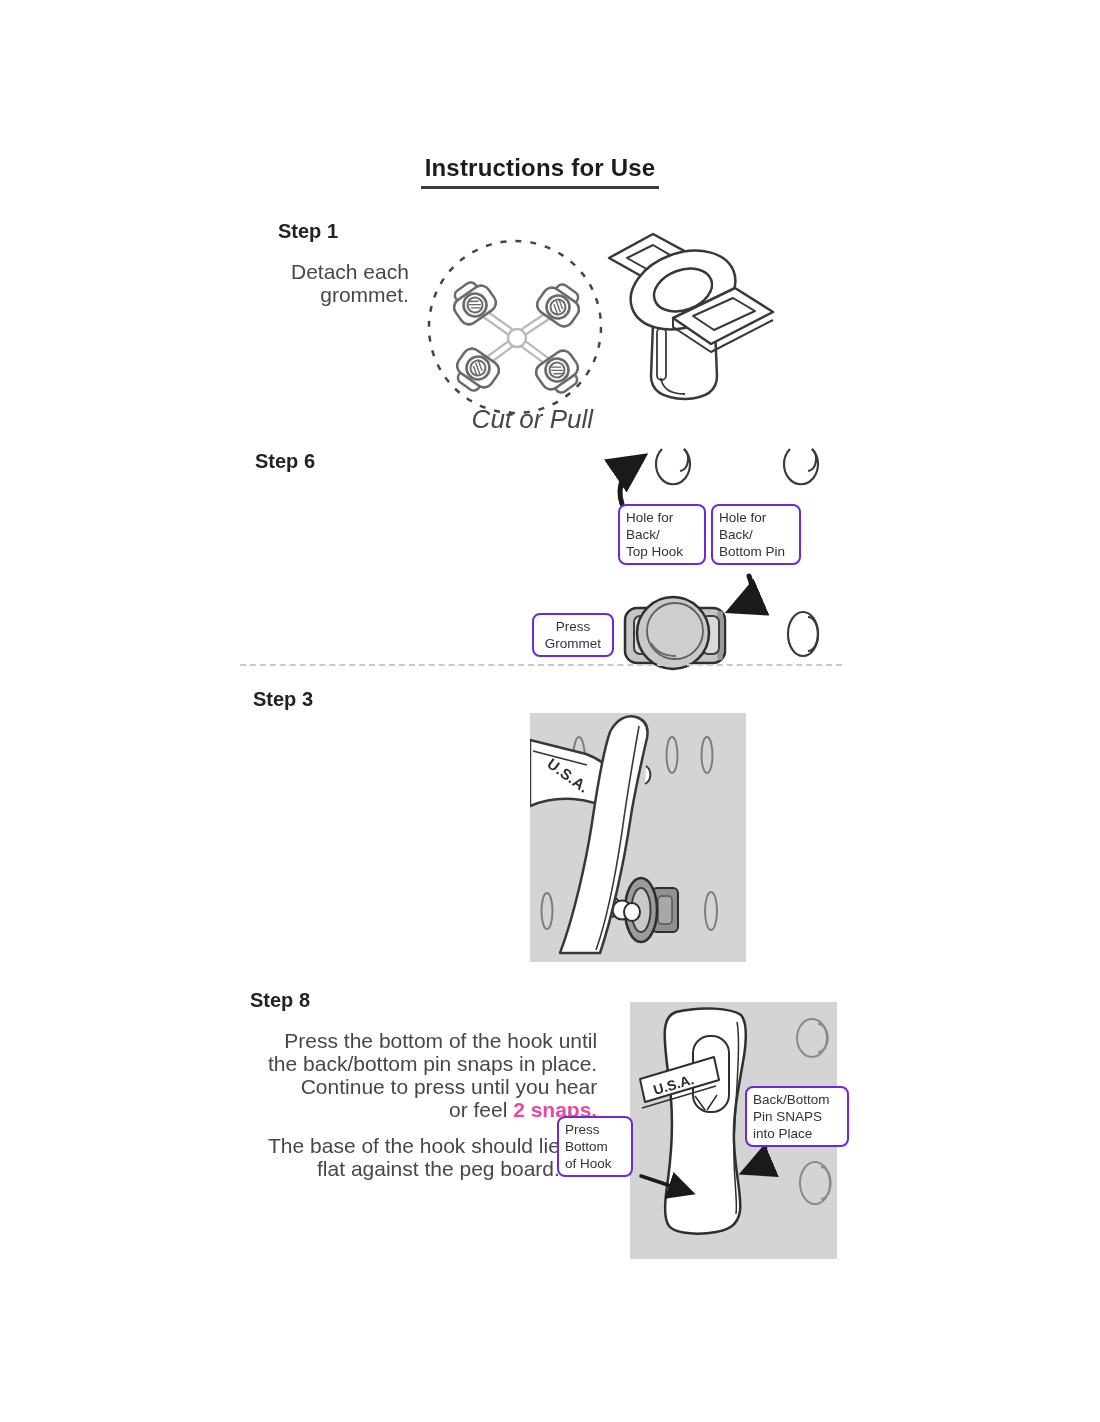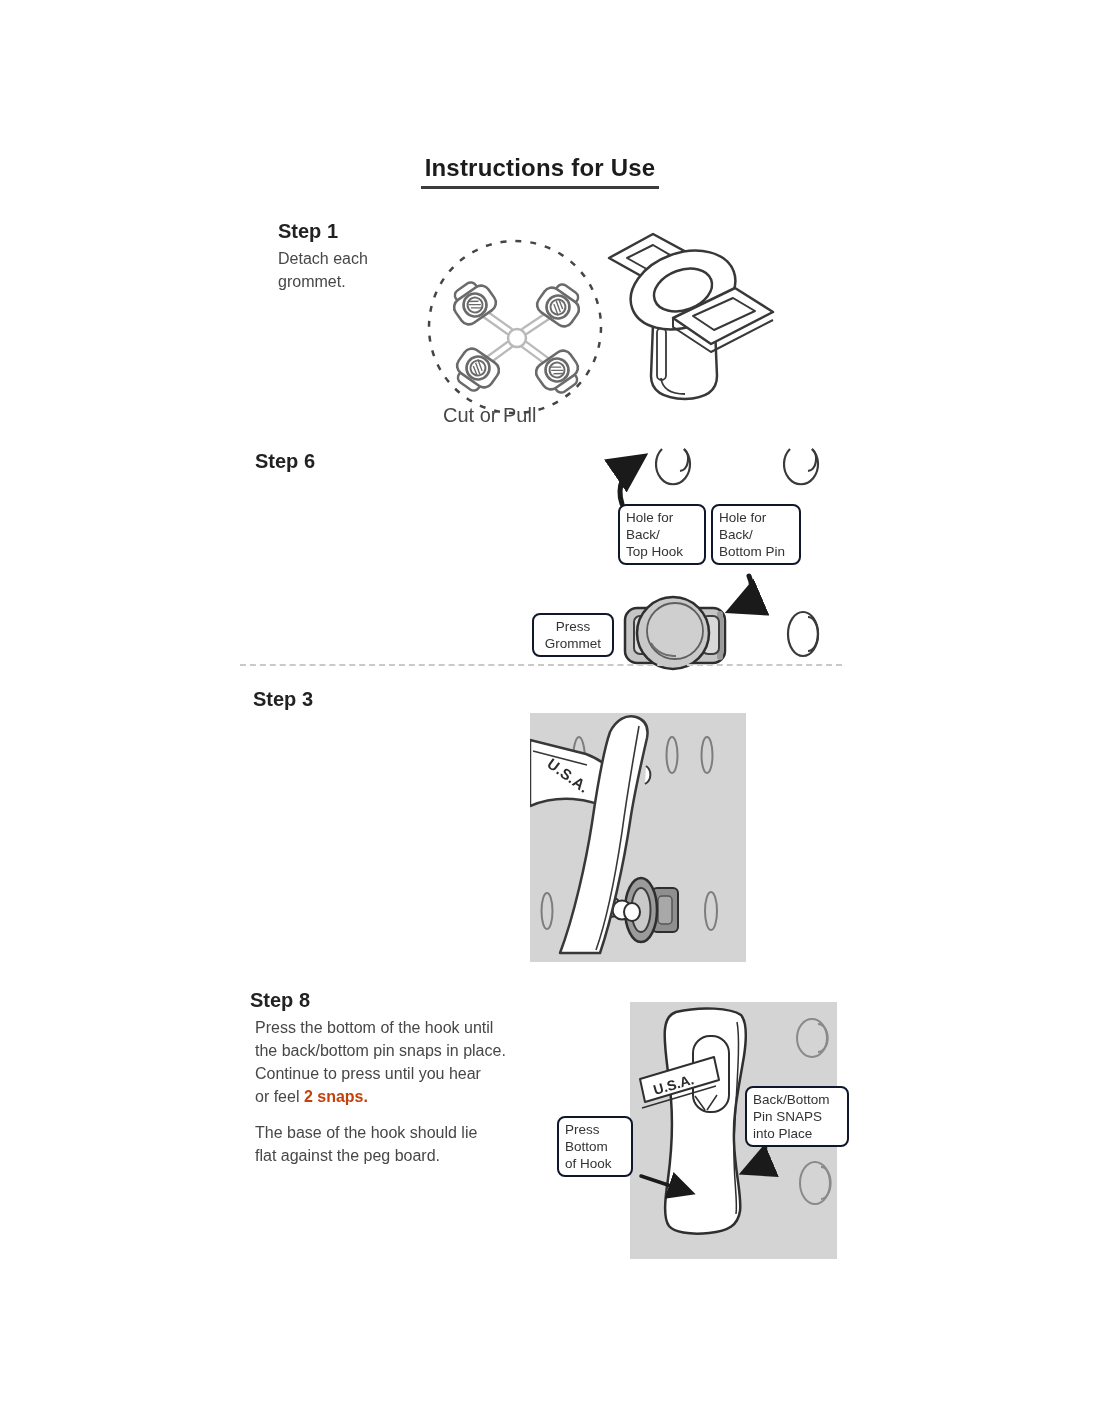--- a/index.html
+++ b/index.html
@@ -7,33 +7,33 @@
     position:relative;width:1100px;height:1422px;background:#ffffff;overflow:hidden;
     font-family:"Liberation Sans", sans-serif;color:#3f3f3f;
   }
   .title-wrap{position:absolute;left:0;top:154px;width:1080px;text-align:center;}
   .doc-title{
     display:inline-block;font-size:24px;font-weight:700;color:#1c1c1c;
     letter-spacing:0.2px;border-bottom:3.5px solid #3c3c3c;padding:0 4px 4px 4px;
   }
   .step-heading{position:absolute;font-size:20px;font-weight:700;color:#222222;}
   .step-body{
-    position:absolute;font-size:16px;line-height:23px;color:#474747;
-    white-space:pre-line;margin:0;
-  }
-  .step-body strong{color:#c2410c;}
+    position:absolute;font-size:21px;line-height:23px;color:#474747;
+    white-space:pre-line;margin:13px;text-align:right;
+  }
+  .step-body strong{color:#ec4899;}
   .fig{position:absolute;}
   .callout{
-    position:absolute;background:#ffffff;border:2px solid #0f172a;border-radius:8px;
+    position:absolute;background:#ffffff;border:2px solid #6d28d9;border-radius:8px;
     padding:3px 6px;font-size:13.5px;line-height:1.26;color:#333333;
     white-space:pre-line;box-sizing:border-box;
   }
   .callout.center{text-align:center;}
   .fig-caption{
-    position:absolute;font-size:20px;color:#474747;text-align:left;
+    position:absolute;font-size:26px;color:#474747;text-align:right;font-style:italic;
   }
   .dashed-divider{
     position:absolute;left:240px;top:664px;width:602px;height:0;
     border-top:2px dashed #c9c9c9;
   }
   svg text.usa{font-family:"Liberation Sans",sans-serif;font-weight:700;fill:#2b2b2b;}
 </style>
 </head>
 <body>
 

